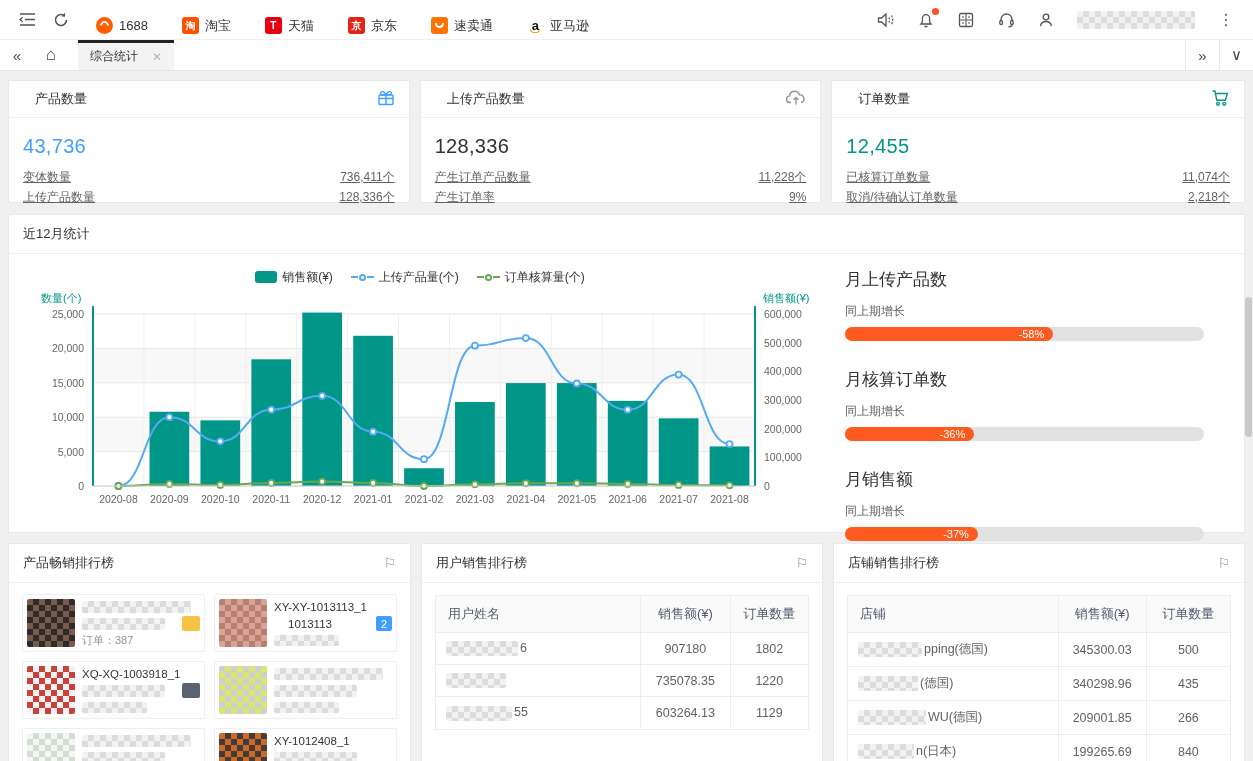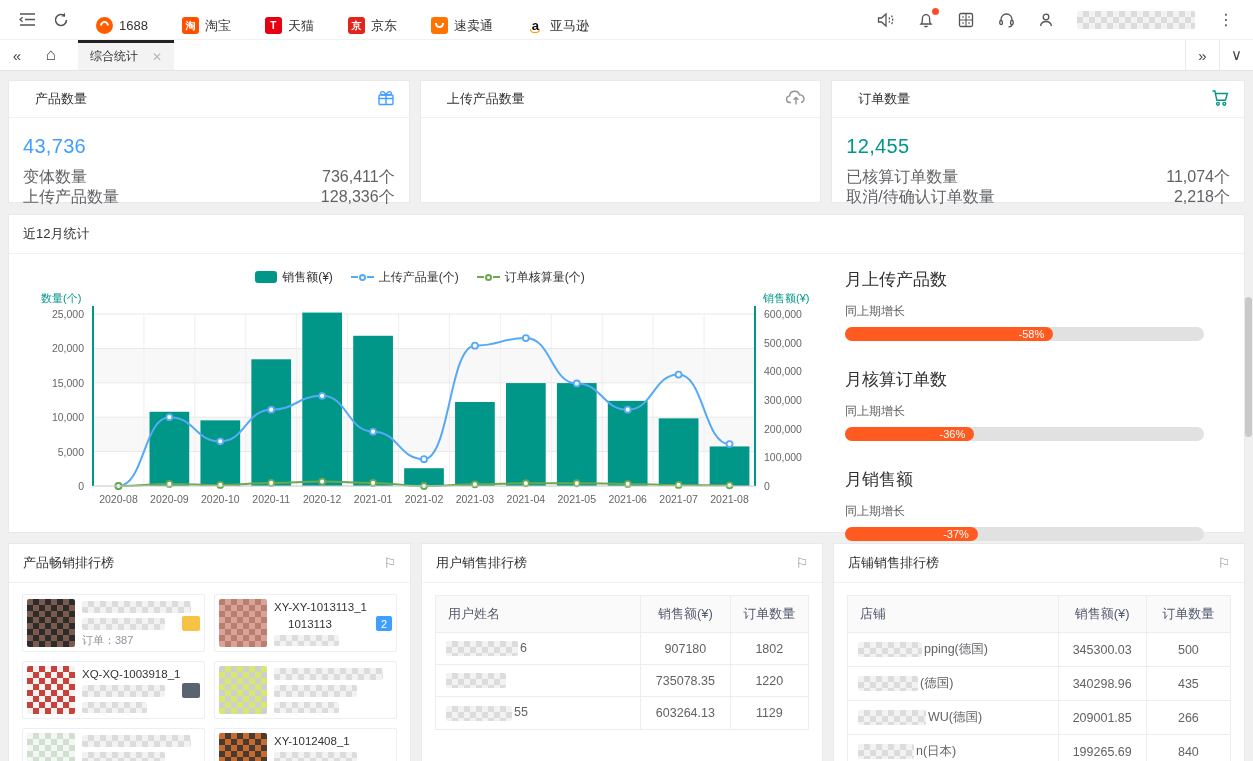--- a/index.html
+++ b/index.html
@@ -34,21 +34,21 @@
 
   
   .content { padding:9px 8px 0 8px; }
   .cards { display:flex; gap:10px; }
   .scard { background:#fff; border:1px solid #e9e9e9; height:123px; flex:1; }
   .scard:last-child { flex:1.03; }
   .schead { height:37px; display:flex; align-items:center; justify-content:space-between; padding:0 14px; border-bottom:1px solid #f0f0f0; }
   .schead .t { font-size:13px; color:#303133;margin-left:12px; }
   .scbody { padding:8px 14px 0 14px; }
   .bigval { font-size:20px; letter-spacing:.3px; margin:9px 0 9px 0; }
-  .srow { display:flex; justify-content:space-between; font-size:16px; color:#606266; line-height:20px; }
+  .srow { display:flex; justify-content:space-between; font-size:12px; color:#606266; line-height:20px;text-decoration:underline; }
   .yen-badge { width:18px; height:18px; border:1.4px solid #ff5722; border-radius:50%; color:#ff5722; display:flex; align-items:center; justify-content:center; font-size:11px; }
 
   .panel { background:#fff; border:1px solid #e9e9e9; margin-top:11px; }
   .phead { height:39px; display:flex; align-items:center; justify-content:space-between; padding:0 14px; border-bottom:1px solid #f0f0f0; font-size:13px; }
   .flag { color:#909399; font-size:14px; cursor:pointer; }
 
   
   .chartwrap { display:flex; }
   .chartleft { width:818px; padding:6px 0 10px 4px; }
   .legend { display:flex; justify-content:center; gap:18px; align-items:center; height:26px; margin-top:4px; color:#333; font-size:12px; }
@@ -225,20 +225,31 @@
       </div>
       <div class="scard">
     <div class="schead">
       <span class="t">上传产品数量</span>
       <span><svg width="20" height="17" viewBox="0 0 20 17">
               <g fill="none" stroke="#909399" stroke-width="1.4">
                 <path d="M5 13.5H4a3.3 3.3 0 0 1-.4-6.6 5 5 0 0 1 9.8-1 4 4 0 0 1 2.6 7.4H15"></path>
                 <path d="M10 15.5V8.5M7.6 10.8L10 8.4l2.4 2.4"></path>
               </g>
             </svg></span>
+    </div>
+    <div class="scbody">
+      <div class="bigval" style="color:#303133">128,336</div>
+      <div class="srow">
+            <span>产生订单产品数量</span>
+            <span>11,228个</span>
+          </div>
+          <div class="srow">
+            <span>产生订单率</span>
+            <span>9%</span>
+          </div>
     </div>
       </div>
       <div class="scard">
     <div class="schead">
       <span class="t">订单数量</span>
       <span><svg width="19" height="18" viewBox="0 0 19 18">
               <g fill="none" stroke="#009688" stroke-width="1.4">
                 <path d="M1.5 2h2.4l1.9 9.2h8.6l2-6.7H5"></path>
                 <circle cx="7" cy="14.8" r="1.4"></circle>
                 <circle cx="13.3" cy="14.8" r="1.4"></circle>

